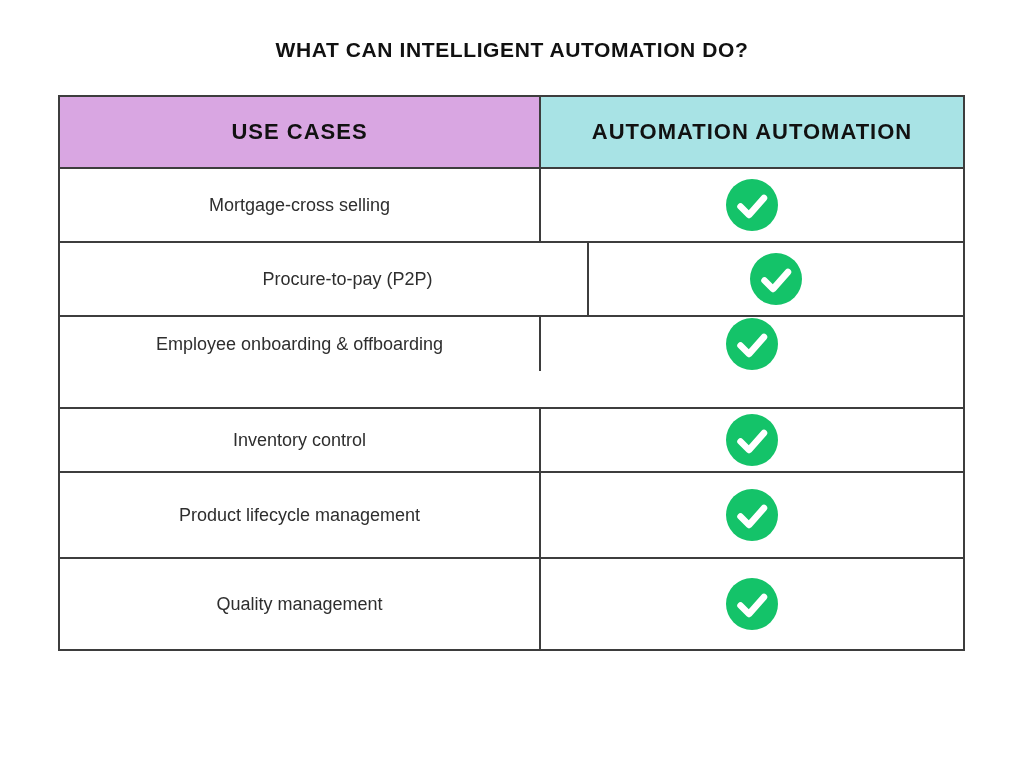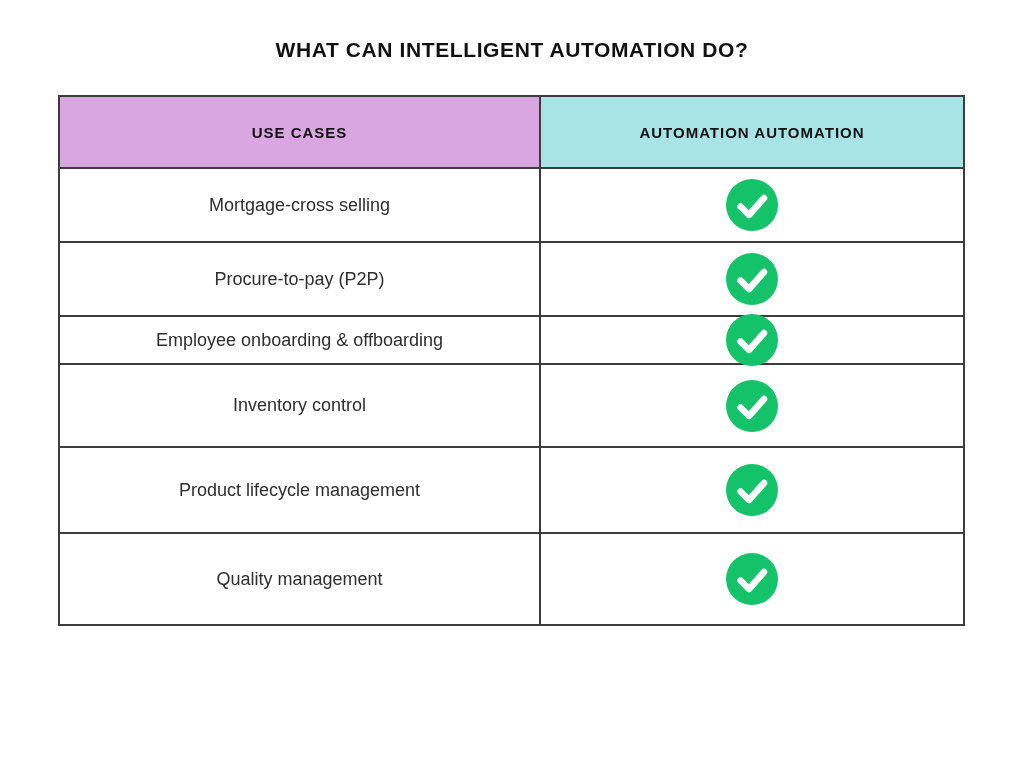--- a/index.html
+++ b/index.html
@@ -38,41 +38,41 @@
     width: 907px;
     border: 2px solid var(--border);
     background: #ffffff;
   }
   .header-row { display: flex; height: 70px; }
   .header-cell {
     display: flex;
     align-items: center;
     justify-content: center;
     font-weight: 700;
-    font-size: 15px;
+    font-size: 22px;
     letter-spacing: 1px;
     color: var(--ink);
   }
   .header-cell.left {
     width: 481px;
     background: var(--purple);
     border-right: 2px solid var(--border);
   }
   .header-cell.right {
     flex: 1;
     background: var(--cyan);
   }
   .body-row {
     display: flex;
     border-top: 2px solid var(--border);
   }
   .body-row:nth-of-type(2) { height: 74px; }
-  .body-row:nth-of-type(3) { height: 74px; }
-  .body-row:nth-of-type(4) { height: 48px; }
-  .body-row:nth-of-type(5) { height: 83px; }
+  .body-row:nth-of-type(3) { height: 74px; padding-left: 48px; }
+  .body-row:nth-of-type(4) { height: 56px; }
+  .body-row:nth-of-type(5) { height: 64px; margin-top: 36px; }
   .body-row:nth-of-type(6) { height: 86px; }
   .body-row:nth-of-type(7) { height: 92px; }
   .cell {
     display: flex;
     align-items: center;
     justify-content: center;
   }
   .cell.left {
     width: 481px;
     border-right: 2px solid var(--border);

